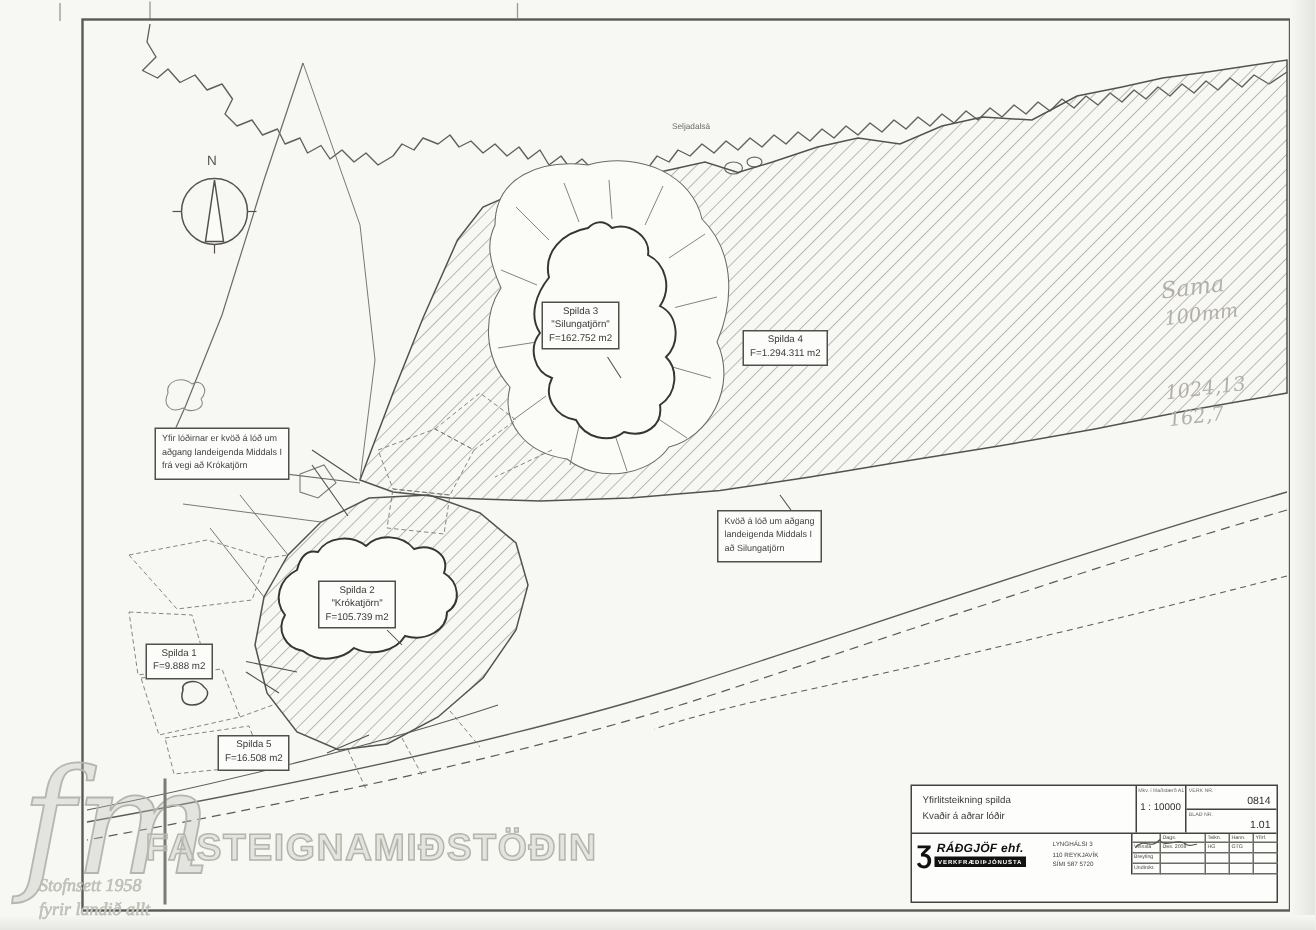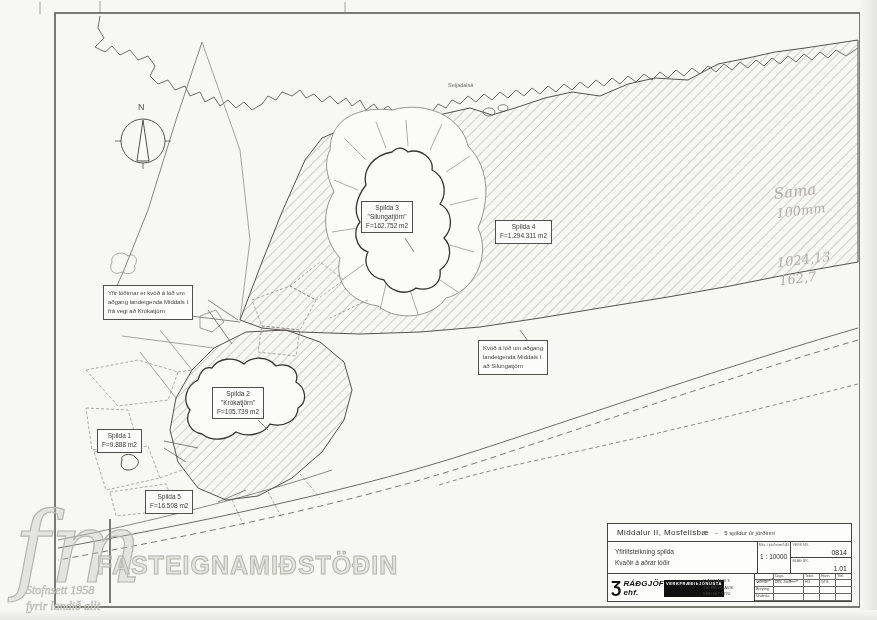--- a/index.html
+++ b/index.html
@@ -45,21 +45,21 @@
   .tb-c2 .hd{font-size:3.5px;color:#6c6a64;padding:1px 0 0 1px;white-space:nowrap;overflow:hidden;}
   .tb-c2 .val{font-size:6.5px;color:#2e2d2a;text-align:center;margin-top:6px;}
   .tb-c3{width:62px;box-sizing:border-box;border-left:1px solid #44423e;display:flex;flex-direction:column;}
   .tb-c3 .cell{flex:1;position:relative;box-sizing:border-box;}
   .tb-c3 .cell+.cell{border-top:1px solid #44423e;}
   .tb-c3 .hd{position:absolute;left:2px;top:1px;font-size:3.5px;color:#6c6a64;}
   .tb-c3 .val{position:absolute;right:4px;bottom:1px;font-size:7px;color:#2e2d2a;}
   .tb-row3{height:27px;display:flex;box-sizing:border-box;}
   .tb-logo{width:95px;display:flex;align-items:center;padding-left:3px;box-sizing:border-box;}
   .tb-mark{font-size:17px;font-weight:bold;color:#111;line-height:.9;margin-right:2px;}
-  .tb-firm{display:flex;flex-direction:row;}
+  .tb-firm{display:flex;flex-direction:column;align-items:center;}
   .tb-firm-name{font-size:8px;font-weight:bold;font-style:italic;color:#111;letter-spacing:.2px;}
   .tb-firm-sub{font-size:4px;font-weight:bold;letter-spacing:.6px;color:#fff;background:#111;
         padding:1px 2px;margin-top:1px;}
   .tb-addr{width:53px;box-sizing:border-box;font-size:4.2px;line-height:1.6;color:#45443f;
         padding-top:4px;}
   .tb-grid{width:97px;box-sizing:border-box;border-left:1px solid #44423e;position:relative;
         display:grid;grid-template-columns:18px 30px 16px 16px 17px;grid-template-rows:6px 7px 7px 7px;}
   .tb-grid>div{border-left:.5px solid #6c6a64;border-bottom:.5px solid #6c6a64;box-sizing:border-box;
         font-size:3.5px;color:#4a4944;padding-left:1px;overflow:hidden;white-space:nowrap;}
   .tb-grid>div.first{border-left:none;}
@@ -221,25 +221,20 @@
 
   <div class="wm" id="wm-monogram">fm</div>
   <div class="wm" id="wm-monogram-bar"></div>
   <div class="wm" id="wm-title">FASTEIGNAMIÐSTÖÐIN</div>
   <div class="wm" id="wm-founded">
     <div>Stofnsett 1958</div>
     <div>fyrir landið allt</div>
   </div>
 
   <div id="titleblock">
-    <div class="tb-row1">
-      <span class="tb-project">Middalur II,  Mosfellsbæ</span>
-      <span class="tb-sub">–</span>
-      <span class="tb-sub">5 spildur úr jörðinni</span>
-    </div>
     <div class="tb-row2">
       <div class="tb-c1">
         <div>Yfirlitsteikning spilda</div>
         <div>Kvaðir á aðrar lóðir</div>
       </div>
       <div class="tb-c2">
         <div class="hd">Mkv. í blaðstærð A1</div>
         <div class="val">1 : 10000</div>
       </div>
       <div class="tb-c3">

